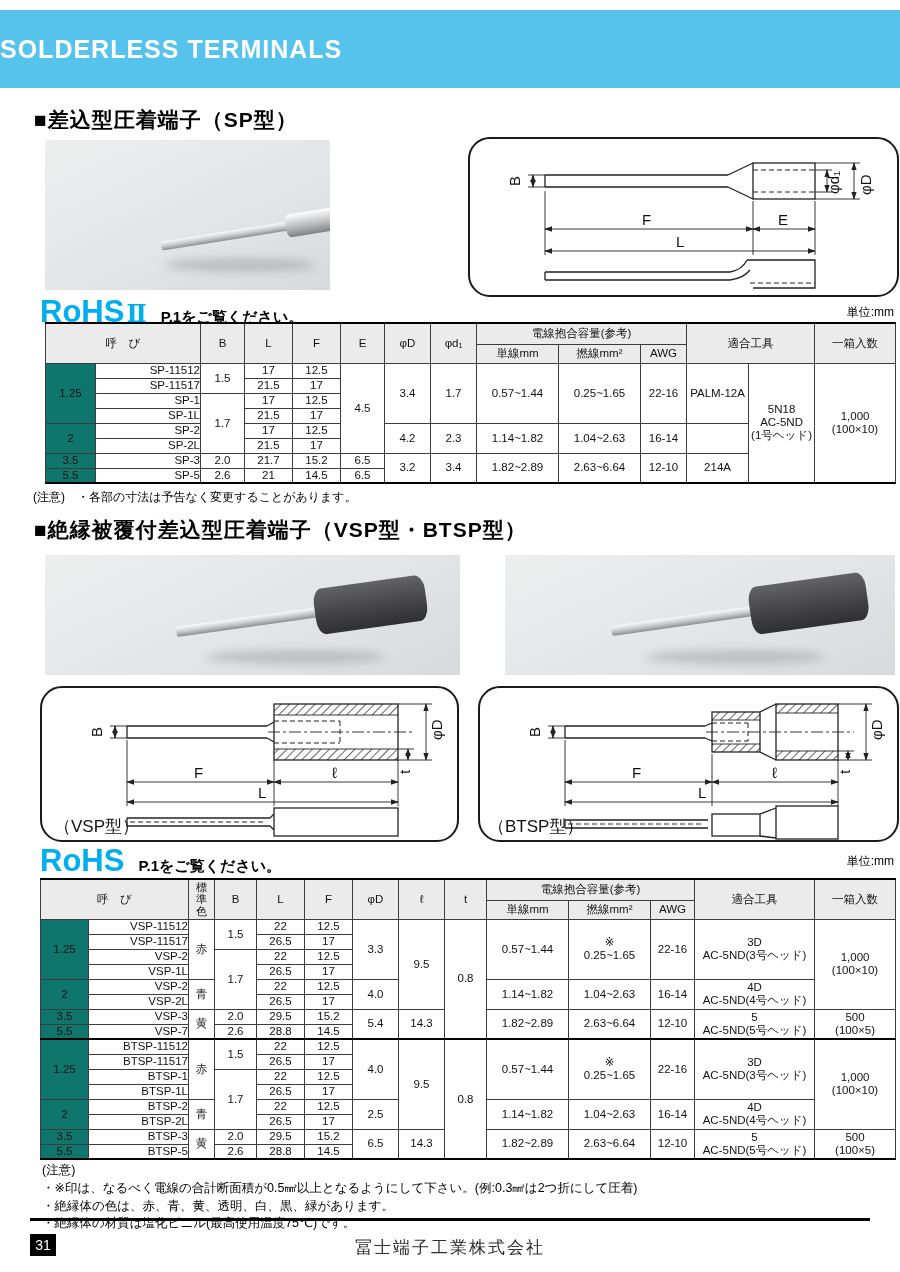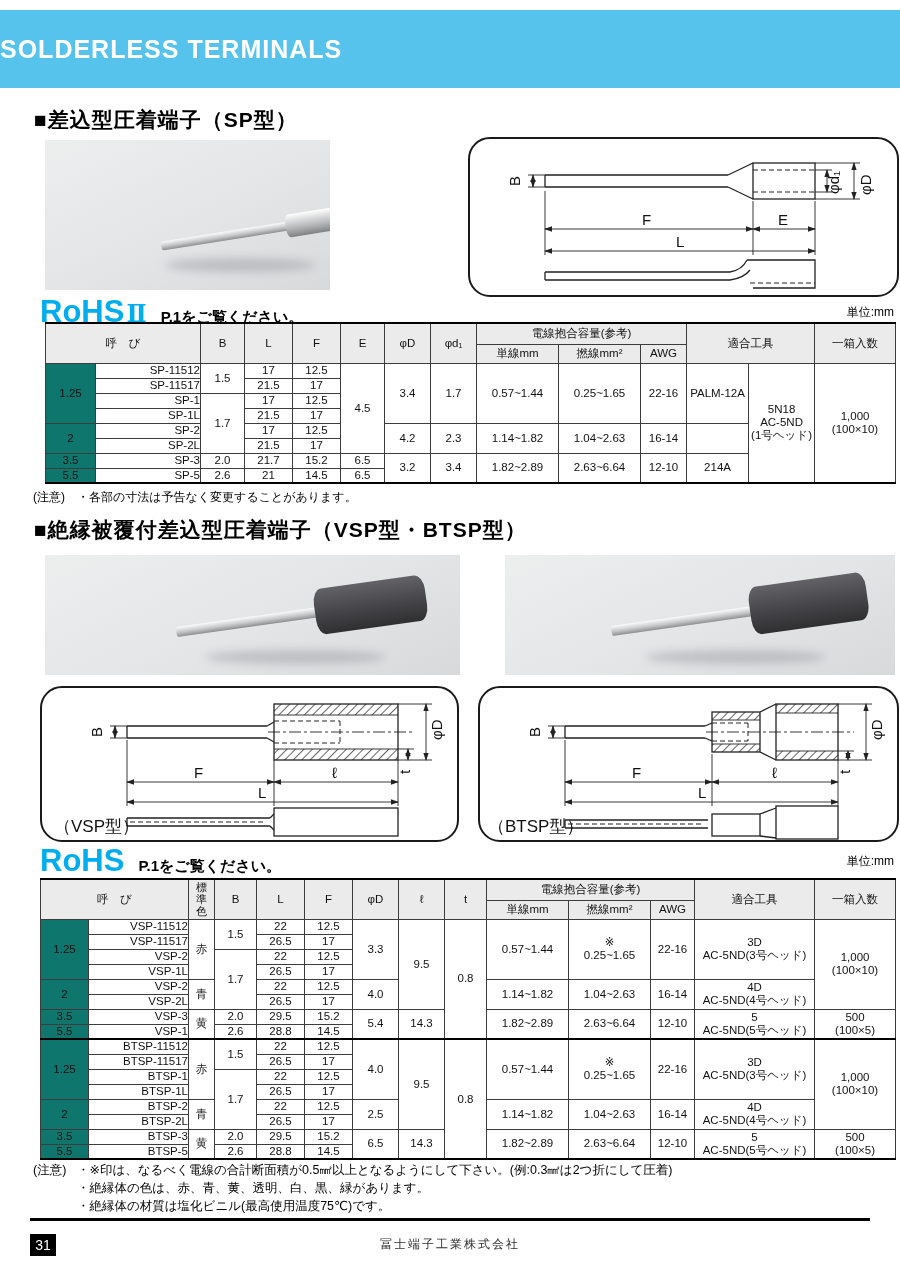--- a/index.html
+++ b/index.html
@@ -48,21 +48,21 @@
   .vh{white-space:pre-line;line-height:1.08;font-size:11px;}
   tr.sep td{border-top:2px solid #000;}
   .note1{position:absolute;font-size:12px;color:#000;}
   .notes{position:absolute;font-size:12.5px;color:#000;display:flex;}
   .notes .lbl{width:44px;flex:none;}
   .notes .ln{line-height:1.42;}
   
   .frule{position:absolute;left:30px;right:30px;border-top:3px solid #000;}
   .pnum{position:absolute;left:30px;width:26px;height:22px;background:#000;color:#fff;
         font-size:14px;display:flex;align-items:center;justify-content:center;}
-  .company{position:absolute;left:0;width:100%;text-align:center;font-size:12px;color:#2e2e2e;letter-spacing:2px;}
+  .company{position:absolute;left:0;width:100%;text-align:center;font-size:17px;color:#2e2e2e;letter-spacing:2px;}
 </style>
 </head>
 <body>
 
 <div class="band">
   <div class="en-title">SOLDERLESS TERMINALS</div>
 </div>
 
 <div class="sec-h" style="top:106px;">■差込型圧着端子（SP型）</div>
 
@@ -456,21 +456,21 @@
         <td rowspan="2">1.82~2.89</td>
         <td rowspan="2">2.63~6.64</td>
         <td rowspan="2">12-10</td>
         <td rowspan="2" class="ml">5
 AC-5ND(5号ヘッド)</td>
         <td rowspan="2" class="ml">500
 (100×5)</td>
       </tr>
 <tr>
         <td class="cls">5.5</td>
-        <td class="nm">VSP-1</td>
+        <td class="nm">VSP-7</td>
         <td>2.6</td>
         <td>28.8</td>
         <td>14.5</td>
       </tr>
 
 <tr class="sep">
         <td class="cls" rowspan="4">1.25</td>
         <td class="nm">BTSP-11512</td>
         <td class="clr" rowspan="4">赤</td>
         <td rowspan="2">1.5</td>
@@ -542,21 +542,21 @@
 <tr>
         <td class="cls">5.5</td>
         <td class="nm">BTSP-5</td>
         <td>2.6</td>
         <td>28.8</td>
         <td>14.5</td>
       </tr>
 </tbody>
 </table>
 
-<div class="notes" style="left:33px;top:1162px;width:845px;">
+<div class="notes" style="left:42px;top:1162px;width:845px;flex-direction:column;">
   <div class="lbl ln">(注意)</div>
   <div>
     <div class="ln">・※印は、なるべく電線の合計断面積が0.5㎟以上となるようにして下さい。(例:0.3㎟は2つ折にして圧着)</div>
     <div class="ln">・絶縁体の色は、赤、青、黄、透明、白、黒、緑があります。</div>
     <div class="ln">・絶縁体の材質は塩化ビニル(最高使用温度75℃)です。</div>
   </div>
 </div>
 
 <div class="frule" style="top:1218px;"></div>
 <div class="pnum" style="top:1234px;">31</div>

